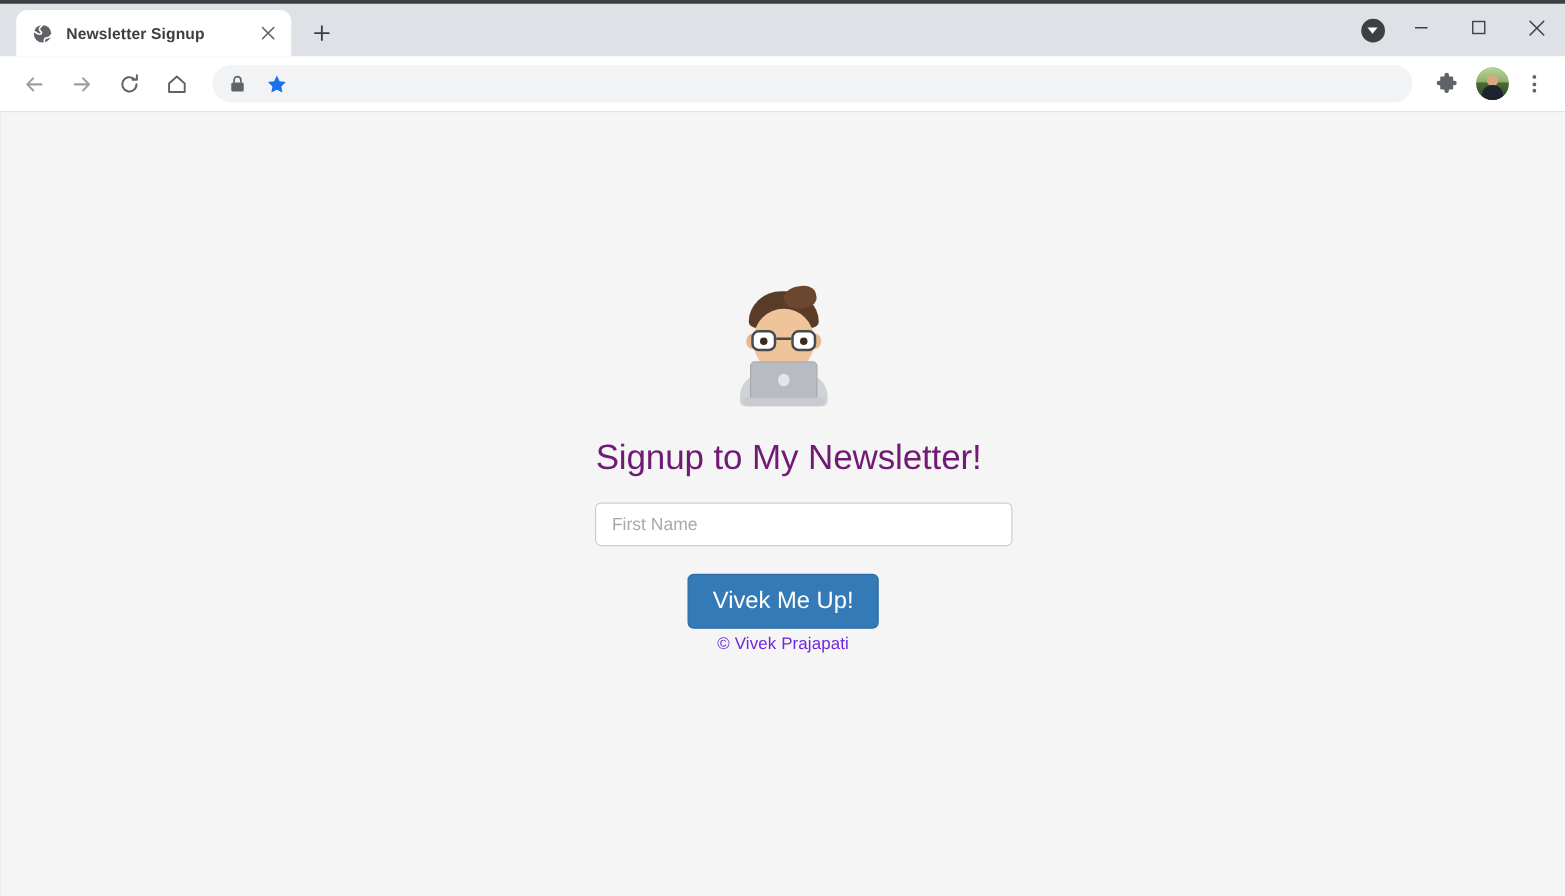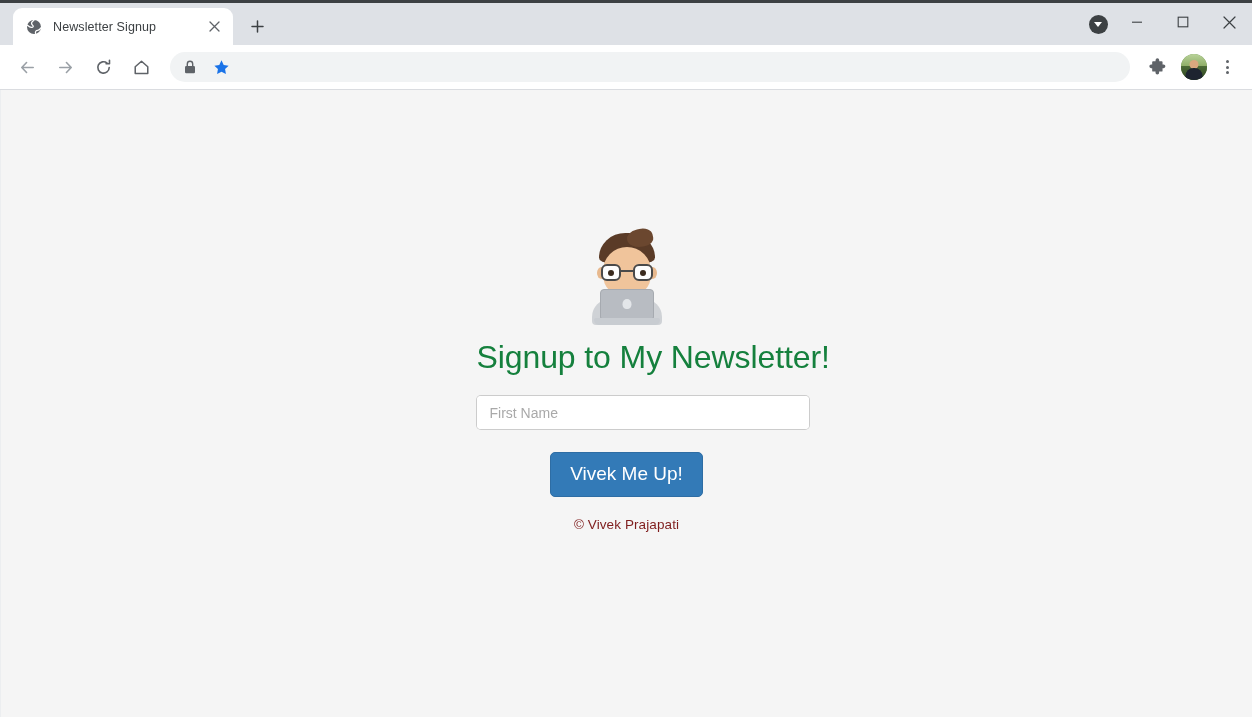--- a/index.html
+++ b/index.html
@@ -40,20 +40,21 @@
     width: 220px;
     height: 37px;
     background: #ffffff;
     border-radius: 9px 9px 0 0;
     margin-left: 13px;
     display: flex;
     align-items: center;
     padding: 0 9px 0 12px;
     box-sizing: border-box;
     position: relative;
+    font-weight: bold;
   }
   .tab-favicon {
     width: 17px;
     height: 17px;
     flex: 0 0 auto;
     margin-right: 11px;
     display: flex;
     align-items: center;
     justify-content: center;
   }
@@ -335,24 +336,24 @@
     border-radius: 50% 50% 45% 45%;
   }
   .hero-laptop-base {
     position: absolute; left: 6px; bottom: 0;
     width: 66px; height: 7px;
     background: #c8ccd1;
     border-radius: 2px 2px 5px 5px;
   }
 
   .page-title {
-    font-size: 32px;
+    font-size: 28px;
     font-weight: 400;
-    color: #15803d;
-    margin: 13px 0 0 0;
+    color: #701a75;
+    margin: 24px 0 0 0;
     line-height: 1.2;
     letter-spacing: -0.1px;
     white-space: nowrap;
   }
 
   .form-group {
     width: 332px;
     margin: 20px auto 0 auto;
     text-align: left;
     border-radius: 4px;
@@ -386,23 +387,23 @@
     border-radius: 5px;
     color: #ffffff;
     font-size: 19px;
     font-family: "Liberation Sans", sans-serif;
     line-height: 1.1;
     cursor: pointer;
     font-weight: 400;
   }
 
   .footer-credit {
-    margin-top: 20px;
+    margin-top: 4px;
     font-size: 13.5px;
-    color: #7f1d1d;
+    color: #6d28d9;
     letter-spacing: 0.1px;
   }
 </style>
 </head>
 <body>
 
 <div class="browser">
 
   <div class="tabstrip">
 

